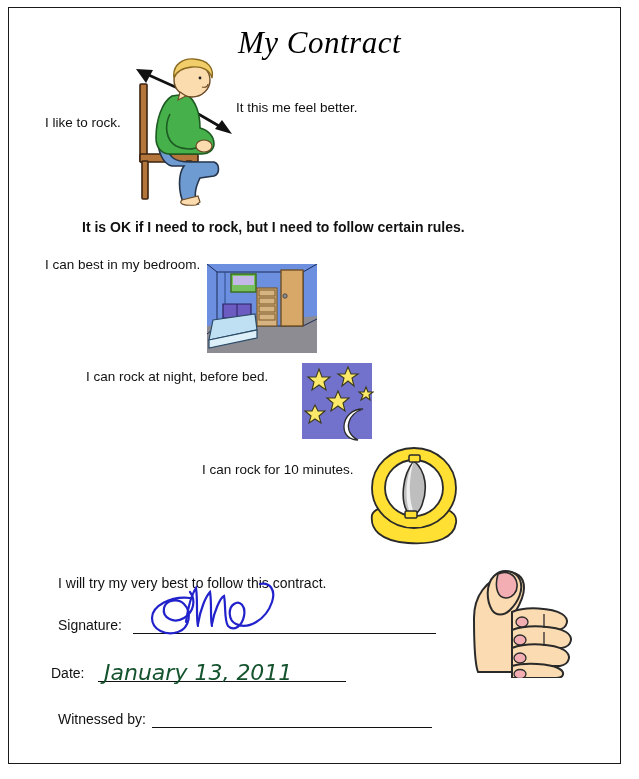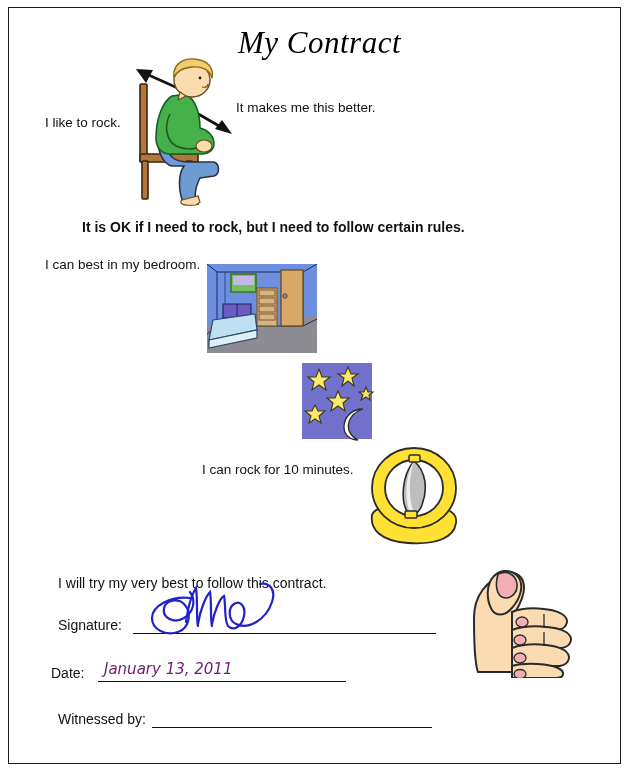--- a/index.html
+++ b/index.html
@@ -52,22 +52,22 @@
     font-weight: bold;
     font-size: 14px;
   }
   .txt-arial {
     font-family: "Liberation Sans", sans-serif;
     font-size: 14px;
   }
   .hand {
     font-family: "DejaVu Sans", sans-serif;
     font-style: italic;
-    font-size: 15px;
-    color: #701a75;
+    font-size: 22px;
+    color: #14532d;
     white-space: nowrap;
   }
   .line {
     position: absolute;
     height: 0;
     border-top: 1.6px solid #111111;
   }
   
   .fig { position: absolute; }
 
@@ -86,21 +86,21 @@
 <body>
 
 <div id="page">
 
   <div id="page-border"></div>
 
   <div class="title">My Contract</div>
 
   <div class="txt" style="left:45px; top:99px;margin-top:16px;">I like to rock.</div>
 
-  <div class="txt" style="left:236px; top:100px;">It makes me this better.</div>
+  <div class="txt" style="left:236px; top:100px;">It this me feel better.</div>
 
   <div class="fig" id="fig-rocking">
     <svg width="120" height="148" viewBox="0 0 120 148" xmlns="http://www.w3.org/2000/svg">
 
       <g stroke="#3b2412" stroke-width="1.6" fill="#B5763B">
         <rect x="12" y="26" width="7" height="78" rx="1"></rect>
         <rect x="12" y="96" width="58" height="8" rx="1"></rect>
         <rect x="14" y="103" width="6" height="38" rx="1"></rect>
         <rect x="58" y="103" width="6" height="38" rx="1"></rect>
       </g>
@@ -170,20 +170,21 @@
 
       <polygon points="16,40 44,40 44,54 16,54" fill="#6C5BC0" stroke="#2b2060" stroke-width="1.2"></polygon>
       <line x1="30" y1="40" x2="30" y2="54" stroke="#2b2060" stroke-width="1"></line>
       <polygon points="6,56 48,50 50,66 2,76" fill="#BFE0F2" stroke="#2b4a66" stroke-width="1.2"></polygon>
       <polygon points="2,76 50,66 50,74 2,84" fill="#DDEFF8" stroke="#2b4a66" stroke-width="1.2"></polygon>
 
       <line x1="18" y1="8" x2="18" y2="40" stroke="#2b4a8a" stroke-width="1"></line>
     </svg>
   </div>
 
+  <div class="txt" style="left:86px; top:369px;">I can rock at night, before bed.</div>
 
   <div class="fig" id="fig-night">
     <svg width="74" height="80" viewBox="0 0 74 80" xmlns="http://www.w3.org/2000/svg">
       <rect x="2" y="2" width="70" height="76" fill="#7272CC"></rect>
       <g fill="#FCE96A" stroke="#3b3b1a" stroke-width="1.1">
         <polygon points="19,8 22,16 30,16 24,21 26,29 19,24 12,29 14,21 8,16 16,16"></polygon>
         <polygon points="48,6 51,13 58,13 52,17 54,25 48,20 42,25 44,17 38,13 45,13"></polygon>
         <polygon points="38,30 41,37 49,37 43,42 45,50 38,45 31,50 33,42 27,37 35,37"></polygon>
         <polygon points="15,44 18,50 25,50 19,55 21,62 15,58 9,62 11,55 5,50 12,50"></polygon>
         <polygon points="66,26 68,31 73,31 69,34 70,39 66,36 61,39 63,34 59,31 64,31"></polygon>

